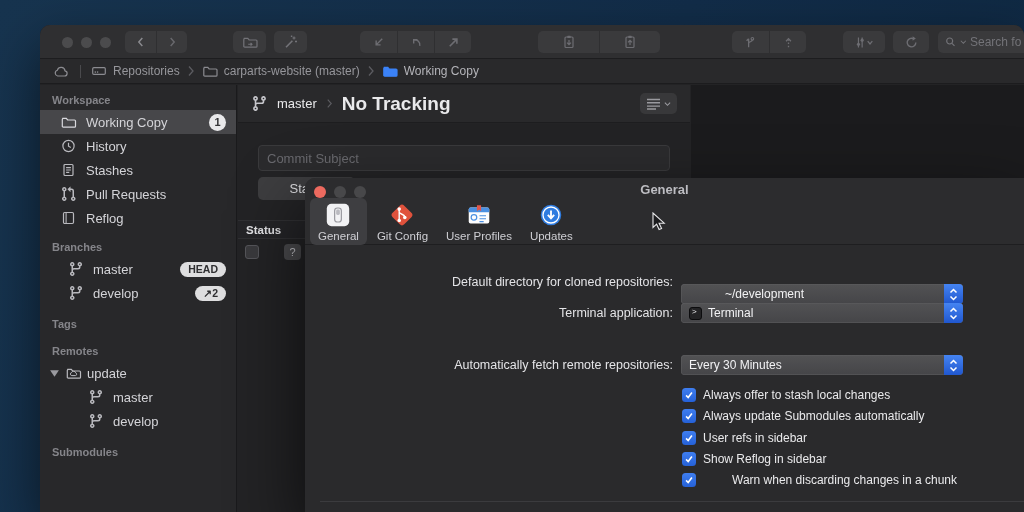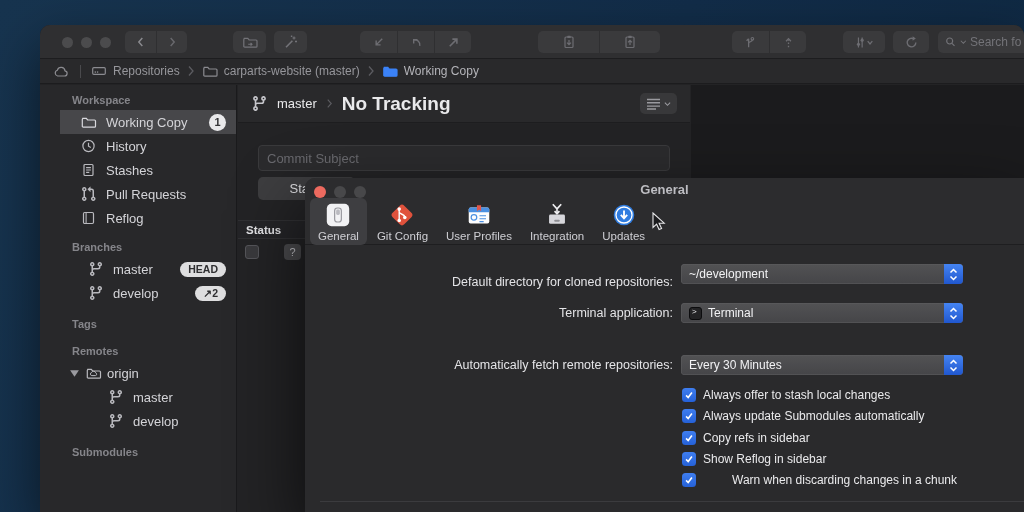--- a/index.html
+++ b/index.html
@@ -30,21 +30,21 @@
     font:12px "Liberation Sans",sans-serif; color:#c9c9ce; }
   .search-field input::placeholder { color:#737378; }
 
   .mw-breadcrumb { position:absolute; left:0; top:34px; right:0; height:25px; background:#29292b;
     border-bottom:1px solid #1c1c1e; display:flex; align-items:center; padding-left:13px; gap:7px;
     font-size:12px; color:#96969b; }
   .crumb { display:flex; align-items:center; gap:6px; }
   .vsep { width:1px; height:13px; background:#4a4a4d; margin:0 3px; }
 
   .mw-sidebar { position:absolute; left:0; top:60px; width:197px; bottom:0; background:#28282a;
-    border-right:1px solid #1a1a1c; font-size:13px;padding-left:20px; }
+    border-right:1px solid #1a1a1c; font-size:13px; }
   .sb-header { margin:9px 0 2px 12px; font-size:11px; font-weight:bold; color:#85858a; height:14px; }
   .sb-item { height:24px; display:flex; align-items:center; padding-left:20px; gap:9px; color:#d4d4d8; }
   .sb-item.selected { background:#47474a; }
   .sb-item.root { padding-left:9px; gap:5px; }
   .sb-item.nested { padding-left:48px; }
   .badge-circle { margin-left:auto; margin-right:10px; min-width:17px; height:17px; border-radius:9px;
     background:#e9e9eb; color:#353537; font-size:11px; font-weight:bold; display:flex;
     align-items:center; justify-content:center; padding:0 4px; }
   .badge-pill { margin-left:auto; margin-right:10px; background:#dededf; color:#2f2f31;
     font-size:10.5px; font-weight:bold; border-radius:9px; padding:2px 8px; line-height:11px; }
@@ -309,21 +309,21 @@
 
     <div class="sb-header" style="margin-top:13px;">Remotes</div>
     <div class="sb-item root">
       <svg width="11" height="10" viewBox="0 0 10 9">
           <polygon points="1,2 9,2 5,8" fill="#9a9a9f"></polygon>
         </svg>
       <svg width="17" height="16" viewBox="0 0 16 16">
           <path d="M1.8 4.4h4l1.3 1.6h6.9c.6 0 1 .4 1 1v5.2c0 .6-.4 1-1 1H2.8c-.6 0-1-.4-1-1V5.4c0-.6.4-1 1-1Z" fill="none" stroke="#b9b9be" stroke-width="1.2"></path>
           <path d="M6.3 10.6h3.6a1.4 1.4 0 0 0 .2-2.75 2.1 2.1 0 0 0-4-.3 1.55 1.55 0 0 0 .2 3.05Z" fill="none" stroke="#b9b9be" stroke-width="1"></path>
         </svg>
-      <span>origin</span>
+      <span>update</span>
     </div>
     <div class="sb-item nested">
       <svg width="16" height="16" viewBox="0 0 16 16">
           <path fill="#b9b9be" d="M9.5 3.25a2.25 2.25 0 1 1 3 2.122V6A2.5 2.5 0 0 1 10 8.5H6a1 1 0 0 0-1 1v1.128a2.251 2.251 0 1 1-1.5 0V5.372a2.25 2.25 0 1 1 1.5 0v1.836A2.493 2.493 0 0 1 6 7h4a1 1 0 0 0 1-1v-.628A2.25 2.25 0 0 1 9.5 3.25Zm-6 0a.75.75 0 1 0 1.5 0 .75.75 0 0 0-1.5 0Zm8.25-.75a.75.75 0 1 0 0 1.5.75.75 0 0 0 0-1.5ZM4.25 12a.75.75 0 1 0 0 1.5.75.75 0 0 0 0-1.5Z"></path>
         </svg>
       <span>master</span>
     </div>
     <div class="sb-item nested">
       <svg width="16" height="16" viewBox="0 0 16 16">
           <path fill="#b9b9be" d="M9.5 3.25a2.25 2.25 0 1 1 3 2.122V6A2.5 2.5 0 0 1 10 8.5H6a1 1 0 0 0-1 1v1.128a2.251 2.251 0 1 1-1.5 0V5.372a2.25 2.25 0 1 1 1.5 0v1.836A2.493 2.493 0 0 1 6 7h4a1 1 0 0 0 1-1v-.628A2.25 2.25 0 0 1 9.5 3.25Zm-6 0a.75.75 0 1 0 1.5 0 .75.75 0 0 0-1.5 0Zm8.25-.75a.75.75 0 1 0 0 1.5.75.75 0 0 0 0-1.5ZM4.25 12a.75.75 0 1 0 0 1.5.75.75 0 0 0 0-1.5Z"></path>
@@ -398,42 +398,33 @@
             <rect x="4" y="7" width="22" height="17" rx="2" fill="#fdfdfe"></rect>
             <path d="M4 9a2 2 0 0 1 2-2h18a2 2 0 0 1 2 2v3H4Z" fill="#4a90e2"></path>
             <polygon points="12.8,4.5 17.2,4.5 17.2,11 15,9.2 12.8,11" fill="#e0564b"></polygon>
             <circle cx="9.6" cy="17.5" r="3" fill="none" stroke="#4a90e2" stroke-width="1.3"></circle>
             <path d="M15.5 15.8h7M15.5 19h7M15.5 22h4.5" stroke="#4a90e2" stroke-width="1.3"></path>
           </svg>
         <span>User Profiles</span>
       </div>
       <div class="dlg-tab">
         <svg width="28" height="28" viewBox="0 0 30 30">
-            <path d="M10.5 3.5 15 8.5M19.5 3.5 15 8.5M15 8.5V13" stroke="#ececef" stroke-width="1.8" fill="none"></path>
-            <polyline points="12.4,10.8 15,13.6 17.6,10.8" fill="none" stroke="#ececef" stroke-width="1.8"></polyline>
-            <rect x="6.5" y="14.5" width="17" height="10" rx="1.5" fill="#d7d7dc"></rect>
-            <rect x="12" y="20" width="6" height="2.2" rx="1.1" fill="#8e8e93"></rect>
-          </svg>
-        <span>Integration</span>
-      </div>
-      <div class="dlg-tab">
-        <svg width="28" height="28" viewBox="0 0 30 30">
             <circle cx="15" cy="15" r="11" fill="#2f7ce0"></circle>
             <circle cx="15" cy="15" r="8.6" fill="none" stroke="#fff" stroke-width="1.4"></circle>
             <path d="M15 10.2v8" stroke="#fff" stroke-width="2"></path>
             <polyline points="11.6,14.8 15,18.6 18.4,14.8" fill="none" stroke="#fff" stroke-width="2"></polyline>
           </svg>
         <span>Updates</span>
       </div>
     </div>
   </div>
 
   <div class="dlg-body">
     <div class="flabel" style="top:30px;">Default directory for cloned repositories:</div>
-    <div class="popup" style="top:19px;">
+    <div class="popup" style="top:39px;padding-left:36px;">
       <div class="ptext">
           <span>~/development</span>
         </div>
       <div class="pcap">
           <svg width="9" height="13" viewBox="0 0 9 13">
             <polyline points="1.5,4.5 4.5,1.5 7.5,4.5" fill="none" stroke="#fff" stroke-width="1.5"></polyline>
             <polyline points="1.5,8.5 4.5,11.5 7.5,8.5" fill="none" stroke="#fff" stroke-width="1.5"></polyline>
           </svg>
         </div>
     </div>
@@ -480,21 +471,21 @@
           </svg>
         </span>
       <span>Always update Submodules automatically</span>
     </div>
     <div class="chk-row" style="top:185px;">
       <span class="chk-box">
           <svg width="10" height="10" viewBox="0 0 12 12">
             <polyline points="2.5,6.5 5,9 9.5,3" fill="none" stroke="#fff" stroke-width="1.9"></polyline>
           </svg>
         </span>
-      <span>Copy refs in sidebar</span>
+      <span>User refs in sidebar</span>
     </div>
     <div class="chk-row" style="top:206px;">
       <span class="chk-box">
           <svg width="10" height="10" viewBox="0 0 12 12">
             <polyline points="2.5,6.5 5,9 9.5,3" fill="none" stroke="#fff" stroke-width="1.9"></polyline>
           </svg>
         </span>
       <span>Show Reflog in sidebar</span>
     </div>
     <div class="chk-row" style="top:227px;gap:36px;">

